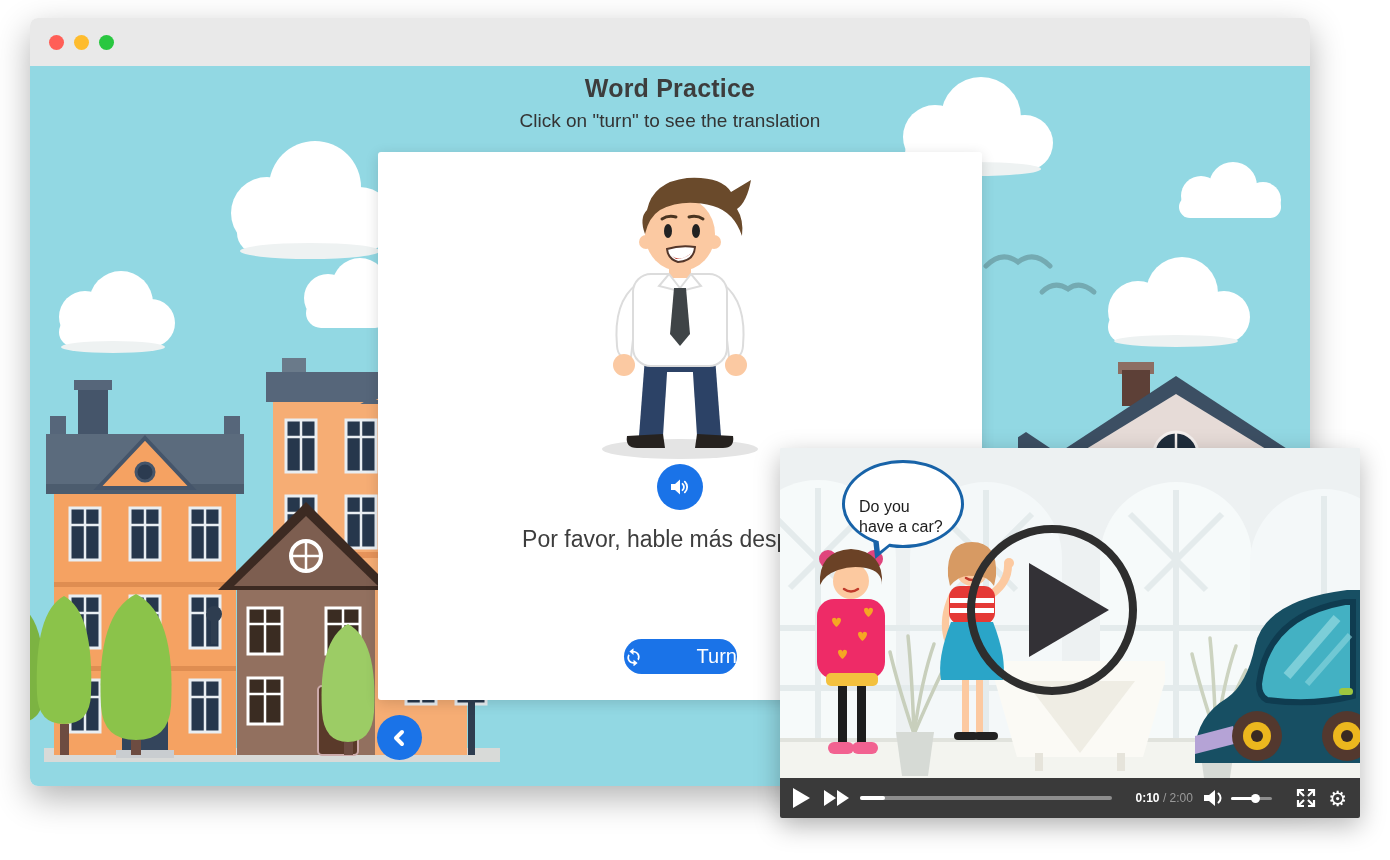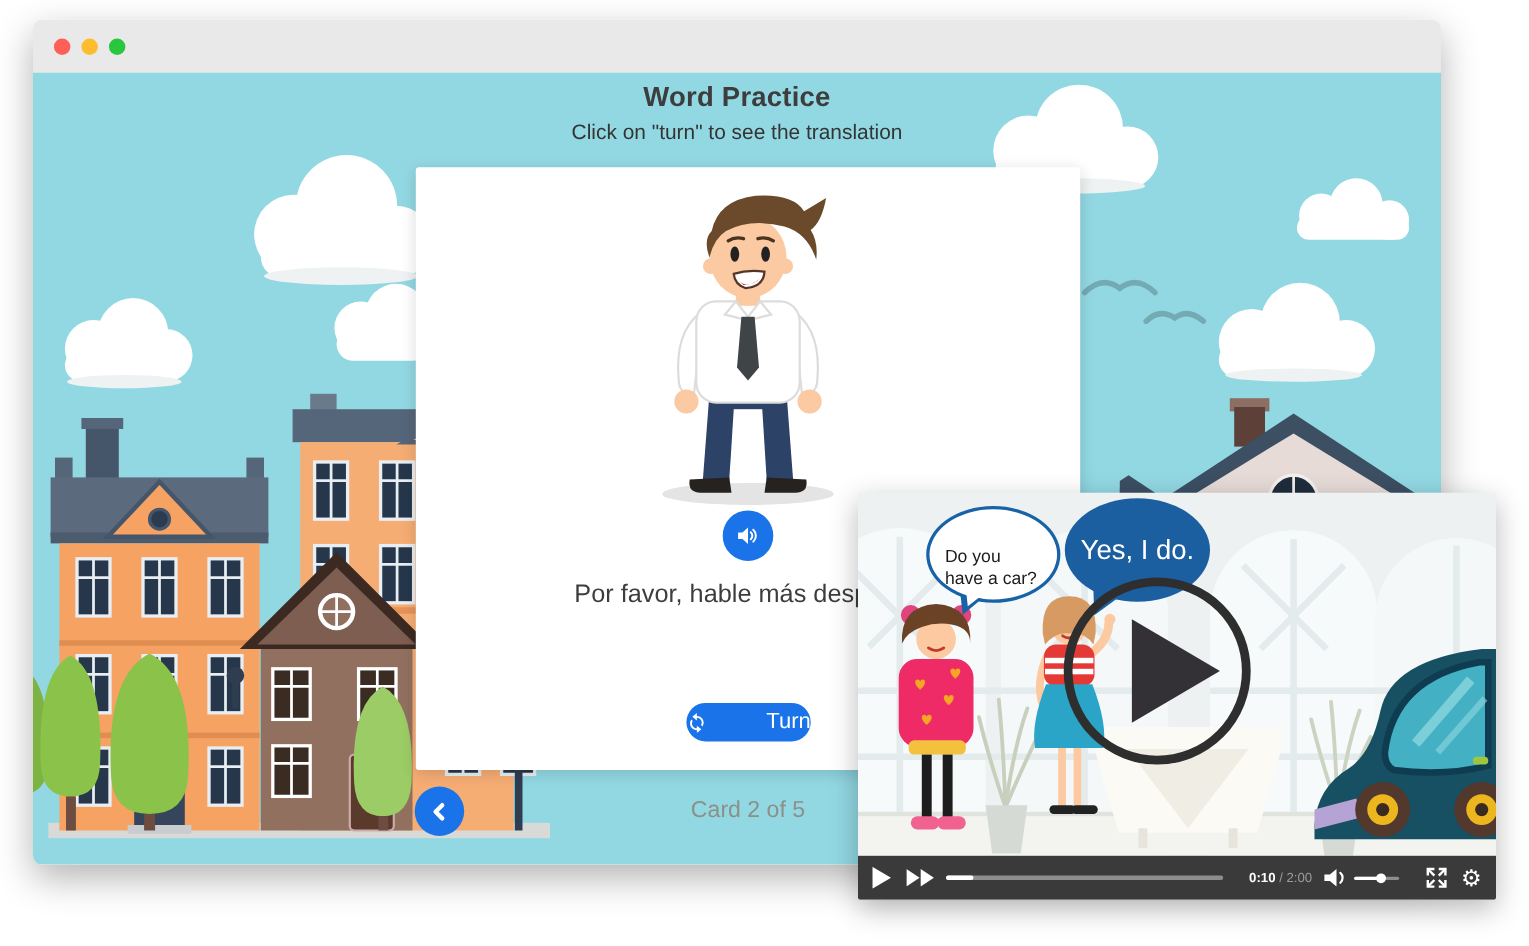--- a/index.html
+++ b/index.html
@@ -319,21 +319,20 @@
           </svg>
           <span>Turn</span>
         </button>
       </div>
 
       <button class="prev-btn">
         <svg width="20" height="20" viewBox="0 0 20 20">
           <polyline points="12,4 6,10 12,16" fill="none" stroke="#ffffff" stroke-width="4" stroke-linecap="round" stroke-linejoin="round"></polyline>
         </svg>
       </button>
-      <div class="card-counter">Card 2 of 5</div>
 
     </div>
   </div>
 
   <div class="video-player">
 
     <svg class="scene" width="580" height="330" viewBox="0 0 580 330">
       <rect width="580" height="330" fill="#edf1f2"></rect>
       <g>
         <path d="M-40 330 V110 a78 78 0 0 1 156 0 V330 Z" fill="#f6fafa"></path>
@@ -436,24 +435,20 @@
         <circle cx="152" cy="148" r="25" fill="#53382e"></circle>
         <circle cx="152" cy="148" r="14" fill="#ecb71e"></circle>
         <circle cx="152" cy="148" r="6" fill="#3a2a22"></circle>
       </g>
     </svg>
 
     <div class="bubble1">
       <span>Do you have a car?</span>
       <div class="tail-b"></div>
       <div class="tail-w"></div>
-    </div>
-    <div class="bubble2">
-      <span>Yes, I do.</span>
-      <div class="tail"></div>
     </div>
 
     <button class="big-play">
       <svg width="186" height="186" viewBox="0 0 186 186">
         <circle cx="93" cy="93" r="81" fill="none" stroke="#2e2e2e" stroke-width="8"></circle>
         <polygon points="70,46 70,140 150,93" fill="#333136"></polygon>
       </svg>
     </button>
 
     <div class="vc-bar">

